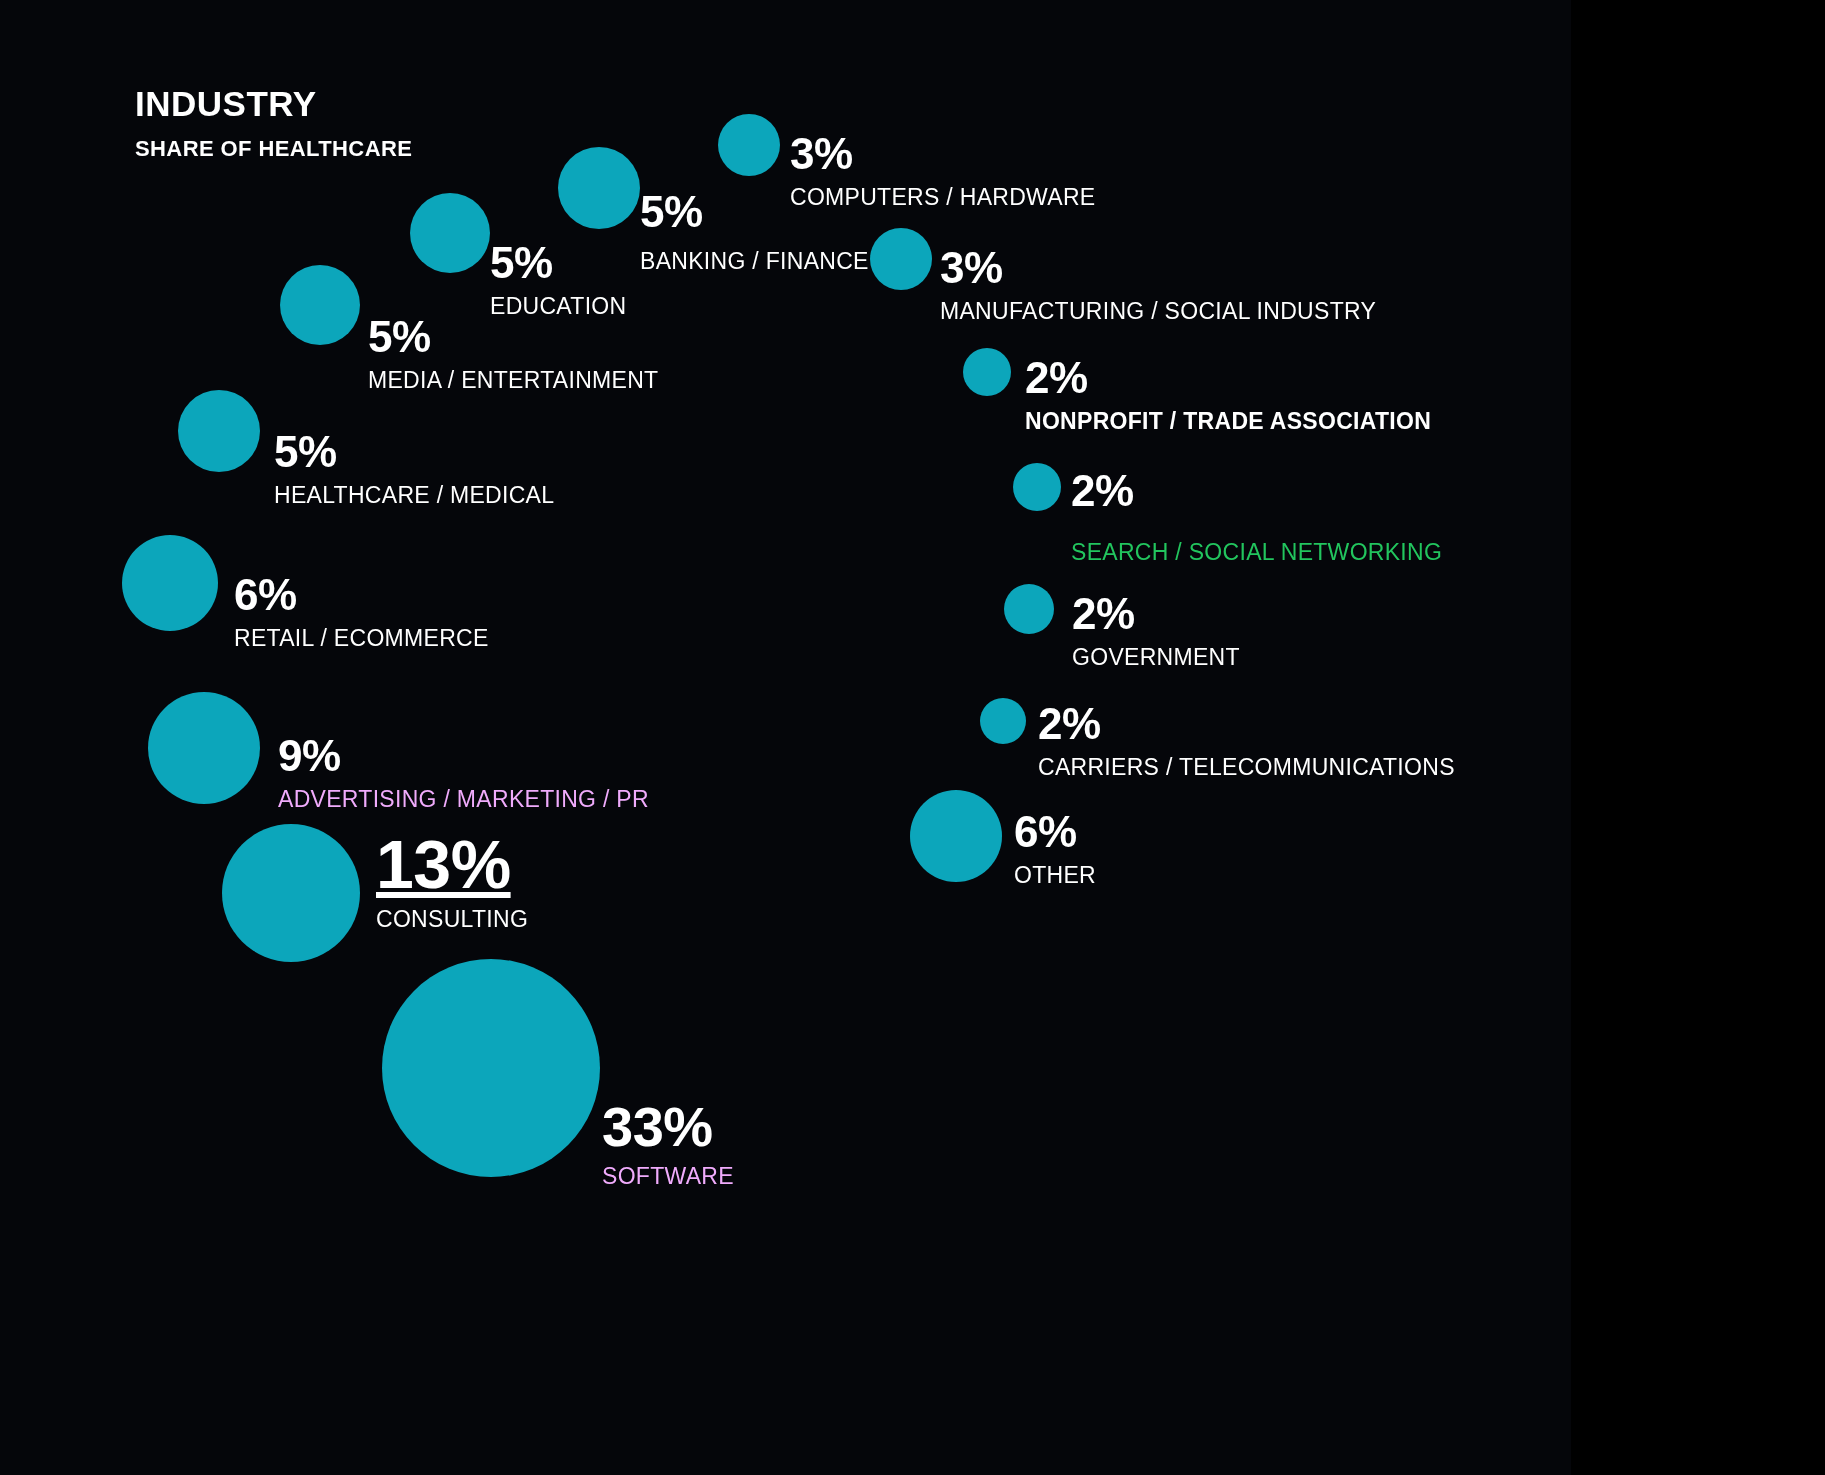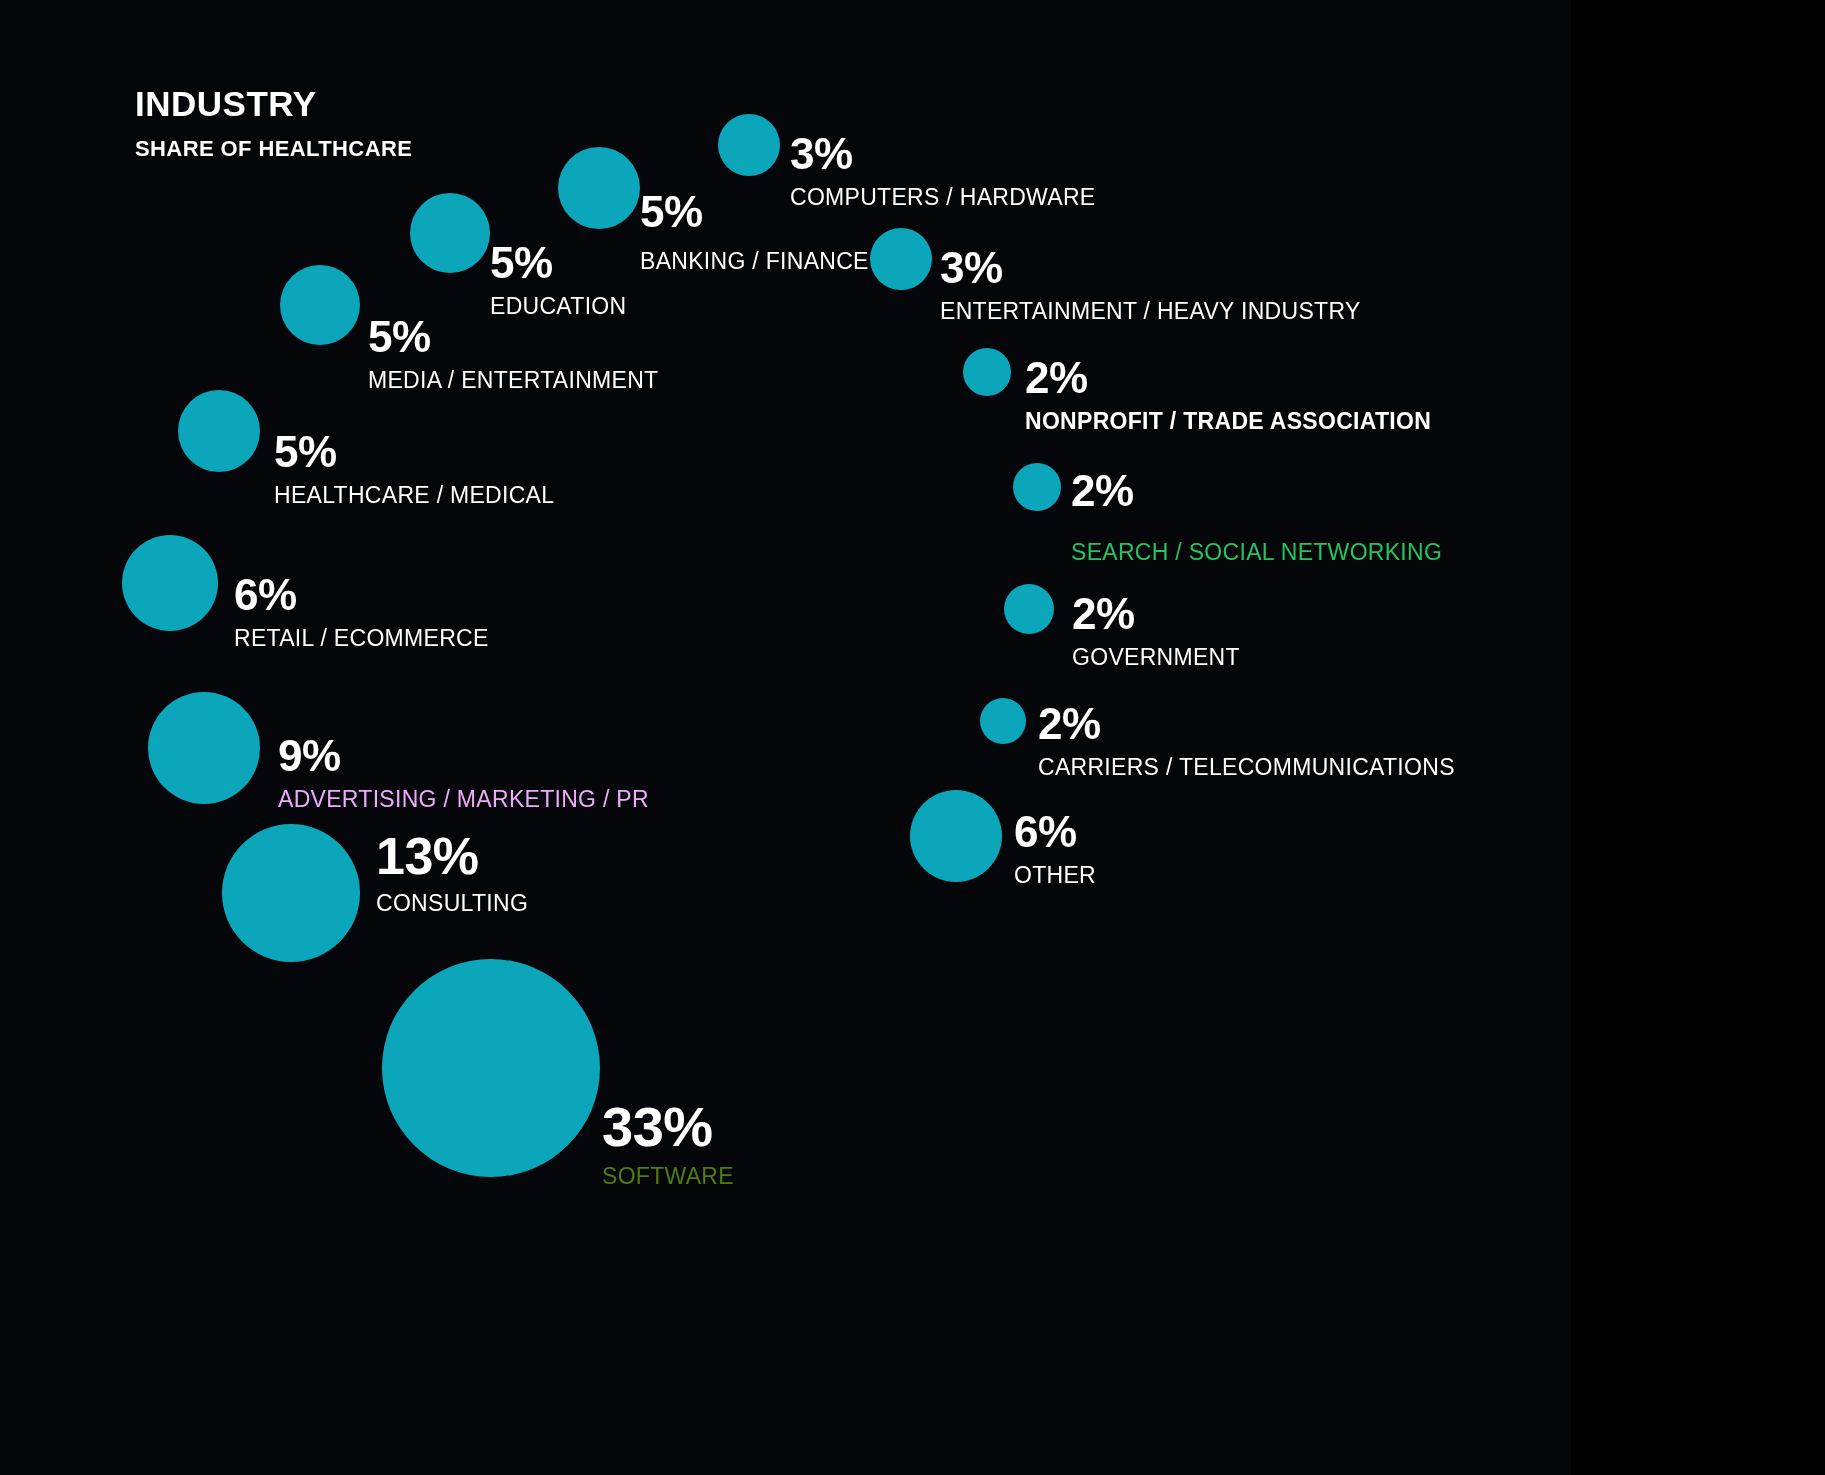--- a/index.html
+++ b/index.html
@@ -64,21 +64,21 @@
   }
   .bubble-label {
     font-size: 23px;
     font-weight: normal;
     line-height: 1;
     margin-top: 10px;
     letter-spacing: 0.3px;
     color: #ffffff;
   }
   
-  .bubble-item.big .bubble-value { font-size: 52px; }
+  .bubble-item.big .bubble-value { font-size: 68px; text-decoration: underline; }
   .bubble-item.xl .bubble-value  { font-size: 56px; }
 </style>
 </head>
 <body>
 
 <div id="canvas" style="background: rgb(5, 6, 10);">
 
   <div id="chart-header">
     <div id="chart-title" style="color: rgb(255, 255, 255);">INDUSTRY</div>
     <div id="chart-subtitle" style="color: rgb(255, 255, 255);">SHARE OF HEALTHCARE</div>
@@ -97,21 +97,21 @@
     <div class="bubble-text" style="left:82px; top:43px;">
       <div class="bubble-value" style="color: rgb(255, 255, 255);">5%</div>
       <div class="bubble-label" style="color: rgb(255, 255, 255); margin-top: 16px;">BANKING / FINANCE</div>
     </div>
   </div>
 
   <div class="bubble-item" style="left:870px; top:228px;">
     <div class="bubble-dot" style="left: 0px; top: 0px; width: 62px; height: 62px; background: rgb(12, 166, 187);"></div>
     <div class="bubble-text" style="left:70px; top:18px;">
       <div class="bubble-value" style="color: rgb(255, 255, 255);">3%</div>
-      <div class="bubble-label" style="color: rgb(255, 255, 255);">ENTERTAINMENT / HEAVY INDUSTRY</div>
+      <div class="bubble-label" style="color: rgb(255, 255, 255);">MANUFACTURING / SOCIAL INDUSTRY</div>
     </div>
   </div>
 
   <div class="bubble-item" style="left:410px; top:193px;">
     <div class="bubble-dot" style="left: 0px; top: 0px; width: 80px; height: 80px; background: rgb(12, 166, 187);"></div>
     <div class="bubble-text" style="left:80px; top:48px;">
       <div class="bubble-value" style="color: rgb(255, 255, 255);">5%</div>
       <div class="bubble-label" style="color: rgb(255, 255, 255);">EDUCATION</div>
     </div>
   </div>
@@ -193,17 +193,17 @@
     <div class="bubble-text" style="left:154px; top:6px;">
       <div class="bubble-value" style="color: rgb(255, 255, 255);">13%</div>
       <div class="bubble-label" style="color: rgb(255, 255, 255);">CONSULTING</div>
     </div>
   </div>
 
   <div class="bubble-item xl" style="left:382px; top:959px;">
     <div class="bubble-dot" style="left: 0px; top: 0px; width: 218px; height: 218px; background: rgb(12, 166, 187);"></div>
     <div class="bubble-text" style="left:220px; top:140px;">
       <div class="bubble-value" style="color: rgb(255, 255, 255);">33%</div>
-      <div class="bubble-label" style="color: #4d7c0f;">SOFTWARE</div>
+      <div class="bubble-label" style="color: #f0abfc;">SOFTWARE</div>
     </div>
   </div>
 
 </div>
 
 </body></html>

